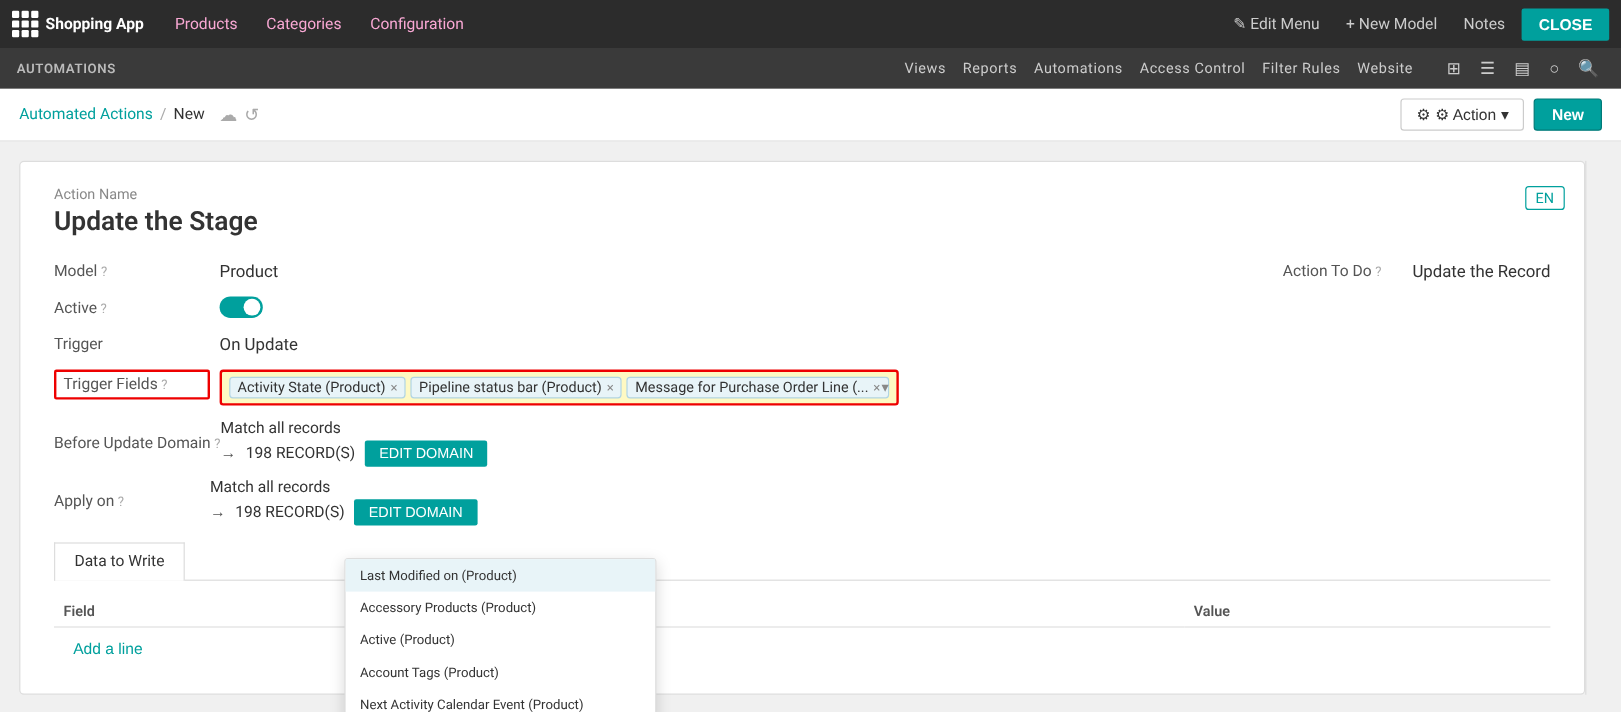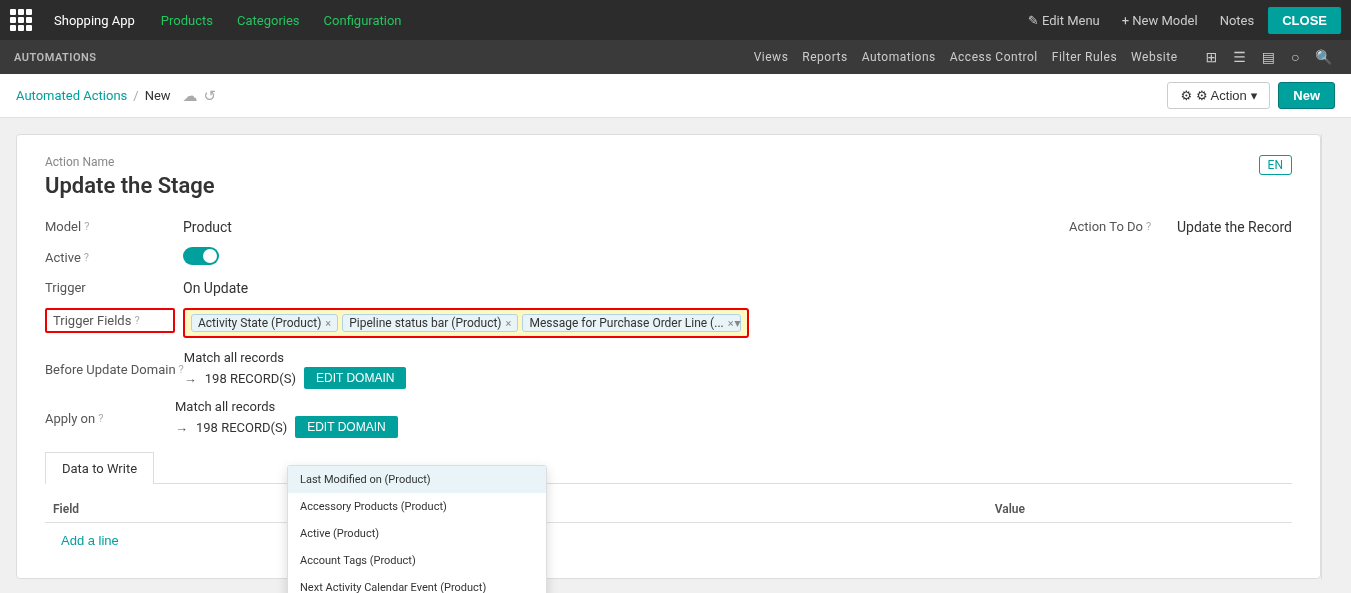--- a/index.html
+++ b/index.html
@@ -10,44 +10,44 @@
       background: #2c2c2c;
       height: 40px;
       display: flex;
       align-items: center;
       padding: 0 10px;
       color: #ccc;
     }
     .top-nav-logo {
       display: flex;
       align-items: center;
-      gap: 22px;
+      gap: 6px;
       color: white;
-      font-weight: 400;
+      font-weight: 700;
       margin-right: 16px;
       font-size: 13px;
     }
     .top-nav-logo .grid-icon {
       display: grid;
       grid-template-columns: repeat(3,6px);
       gap: 2px;
     }
     .top-nav-logo .grid-icon span {
       width: 6px; height: 6px;
       background: white;
       border-radius: 1px;
       display: block;
     }
     .top-nav-links {
       display: flex;
       gap: 4px;
       flex: 1;
     }
     .top-nav-links a {
-      color: #22c55e;
+      color: #f9a8d4;
       text-decoration: none;
       padding: 4px 10px;
       border-radius: 3px;
       font-size: 13px;
     }
     .top-nav-right {
       display: flex;
       align-items: center;
       gap: 6px;
       margin-left: auto;
@@ -191,21 +191,21 @@
     }
     .form-title {
       font-size: 22px;
       font-weight: 600;
       color: #333;
       margin-bottom: 18px;
     }
     .lang-badge {
       position: absolute;
       top: 20px;
-      right: 28px;
+      right: 16px;
       font-size: 12px;
       color: #00a09d;
       border: 1px solid #00a09d;
       padding: 2px 8px;
       border-radius: 3px;
     }
 
     
     .form-row {
       display: flex;

